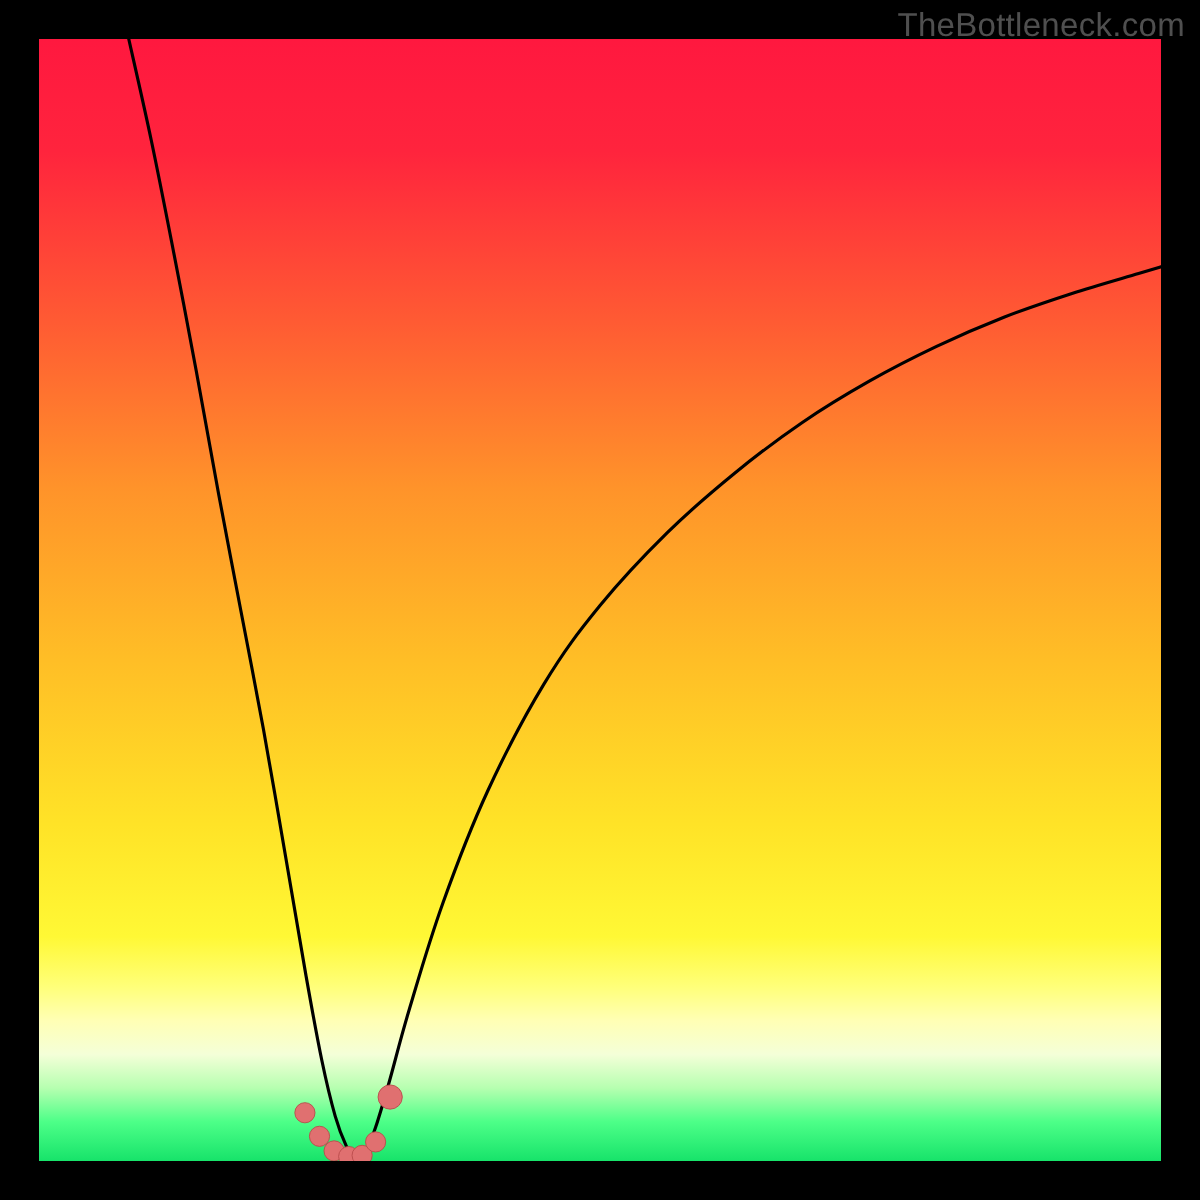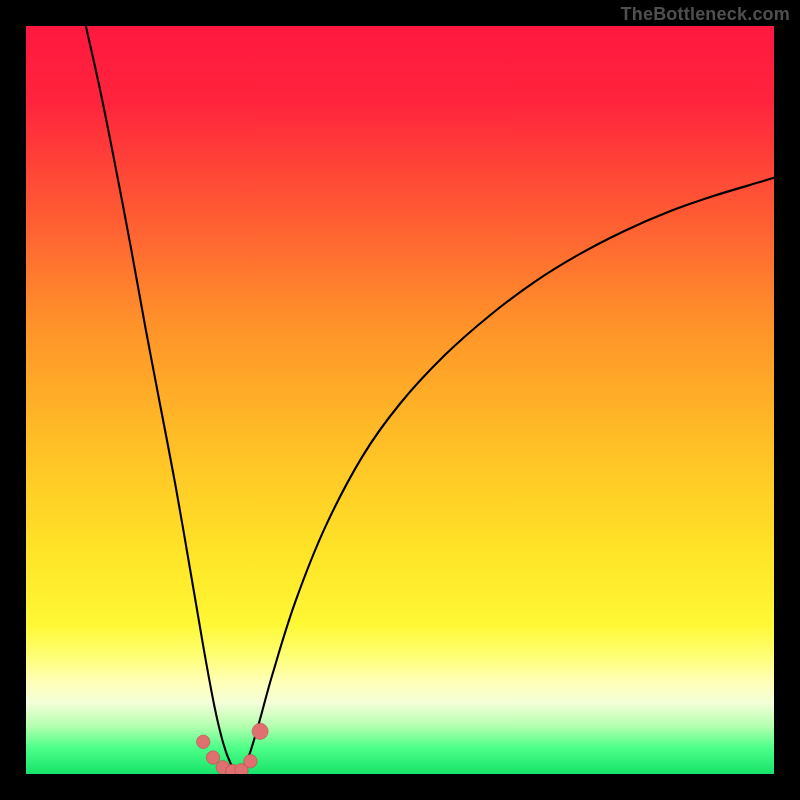--- a/index.html
+++ b/index.html
@@ -24,22 +24,22 @@
     left: 0;
     top: 0;
     width: 748px;
     height: 748px;
   }
   .watermark {
     position: absolute;
     top: 4px;
     right: 10px;
     color: #4f4f4f;
-    font-size: 18px;
-    font-weight: 700;
+    font-size: 22px;
+    font-weight: 400;
     letter-spacing: 0.2px;
     z-index: 10;
   }
   svg { display: block; }
 </style>
 </head>
 <body>
 
 <div class="watermark">TheBottleneck.com</div>
 

